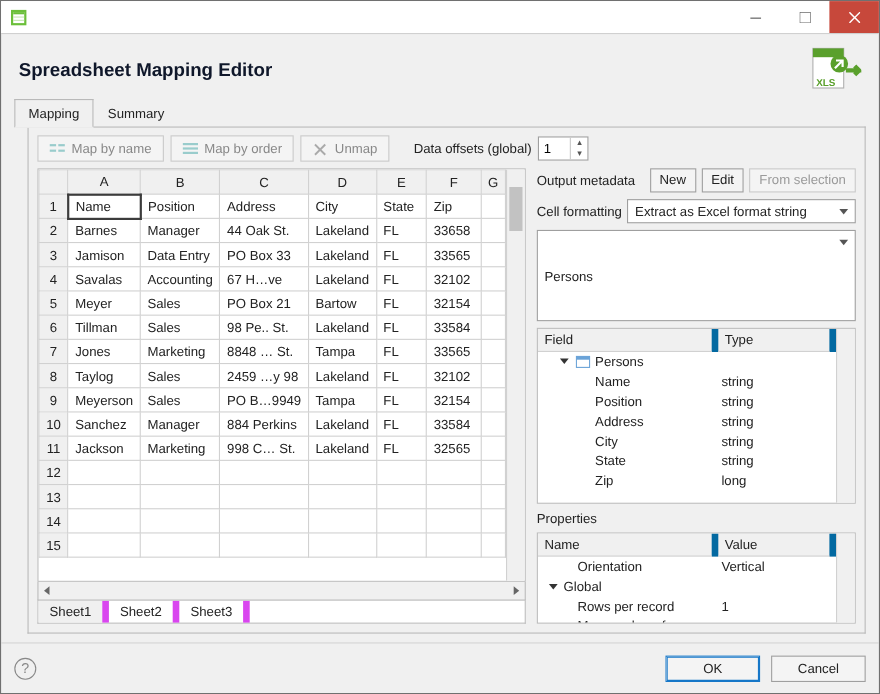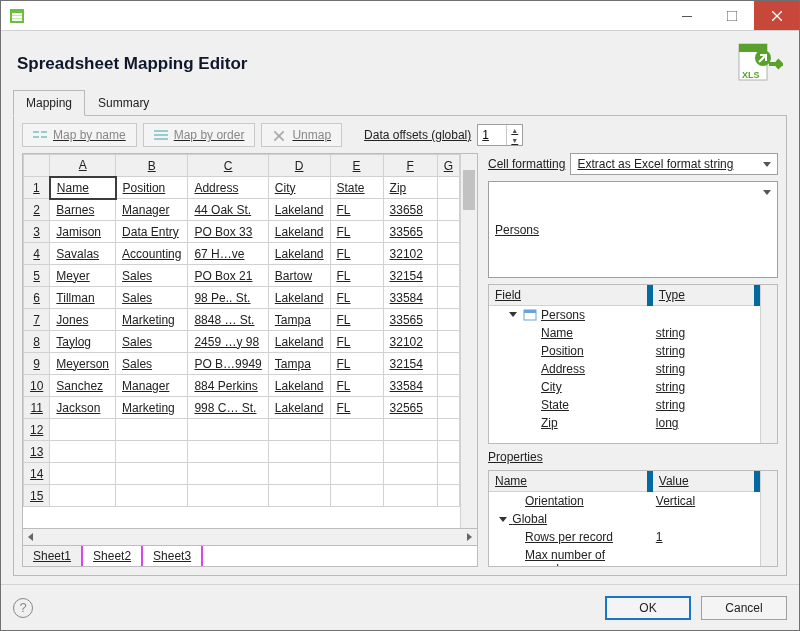--- a/index.html
+++ b/index.html
@@ -11,21 +11,21 @@
   .titlebar .btn svg { fill:#555; }
   .titlebar .btn.close { background:#c7483b; }
   .titlebar .btn.close svg { fill:#fff; }
   .titlebar .sysicon { position:absolute; left:8px; top:7px; width:16px; height:16px; }
   .header { padding:8px 16px 0 16px; display:flex; align-items:center; height:58px; }
   .header h1 { font-size:17px; font-weight:bold; margin:0; flex:1; color:#0f172a; }
   .header .xlsicon { width:48px; height:48px; }
   .tabbar { margin:0 12px; display:flex; border-bottom:1px solid #b9b9b9; position:relative; top:1px; }
   .tabbar .tab { padding:5px 12px; border:1px solid transparent; border-bottom:none; background:transparent; cursor:pointer; position:relative; }
   .tabbar .tab.active { border-color:#b9b9b9; background:#f0f0f0; border-bottom:1px solid #f0f0f0; margin-bottom:-1px; }
-  .tabpage { margin:0 12px 8px 12px; border:1px solid #b9b9b9; border-top:none; padding:8px; flex:1; display:flex; flex-direction:column; background:#f0f0f0;text-decoration:underline; }
+  .tabpage { margin:0 12px 8px 24px; border:1px solid #b9b9b9; border-top:none; padding:8px; flex:1; display:flex; flex-direction:column; background:#f0f0f0; }
   .toolbar { display:flex; align-items:center; gap:6px; margin-bottom:6px; }
   .tbtn { background:#f4f4f4; border:1px solid #c9c9c9; padding:3px 10px; display:flex; align-items:center; gap:6px; color:#888; cursor:default; height:24px; }
   .tbtn .ic { width:14px; height:12px; display:inline-block; }
   .tlabel { margin-left:16px; }
   .spinner { display:flex; align-items:center; border:1px solid #9f9f9f; height:22px; background:#fff; }
   .spinner input { width:28px; border:0; padding:2px 4px; font:inherit; outline:none; text-align:left; }
   .spinner .arrows { width:16px; height:100%; border-left:1px solid #c9c9c9; display:flex; flex-direction:column; }
   .spinner .arrows div { flex:1; display:flex; align-items:center; justify-content:center; font-size:7px; color:#555; }
   .body { flex:1; display:flex; gap:10px; min-height:0; }
   .left { flex:1; display:flex; flex-direction:column; min-width:0; }
@@ -36,21 +36,21 @@
   .grid th { background:#f0f0f0; text-align:center; }
   .grid td.rowhdr { background:#f0f0f0; text-align:center; width:26px; }
   .grid .sel { border:2px solid #3c3c3c; }
   .vscroll { width:17px; background:#f0f0f0; border-left:1px solid #d1d1d1; position:relative; }
   .vscroll .thumb { position:absolute; top:16px; left:2px; right:2px; height:40px; background:#c2c2c2; }
   .hscroll { height:17px; background:#f0f0f0; border:1px solid #bcbcbc; border-top:none; position:relative; }
   .hscroll::before, .hscroll::after { content:""; position:absolute; top:4px; width:0; height:0; border-top:4px solid transparent; border-bottom:4px solid transparent; }
   .hscroll::before { left:5px; border-right:5px solid #666; }
   .hscroll::after { right:5px; border-left:5px solid #666; }
   .sheets { display:flex; border:1px solid #bcbcbc; border-top:none; background:#fff; }
-  .sheets .sheet { padding:3px 10px; border-right:2px solid #d946ef; cursor:pointer; }
+  .sheets .sheet { padding:3px 10px; border-right:6px solid #d946ef; cursor:pointer; }
   .sheets .sheet.active { background:#f0f0f0; }
   .right { width:290px; display:flex; flex-direction:column; gap:6px; }
   .row { display:flex; align-items:center; gap:5px; }
   .smbtn { border:1px solid #9f9f9f; background:#f4f4f4; padding:2px 8px; height:22px; cursor:pointer; }
   .smbtn.disabled { color:#9a9a9a; border-color:#c9c9c9; }
   .select { flex:1; border:1px solid #9f9f9f; background:#fff; height:22px; display:flex; align-items:center; padding:0 6px; position:relative; }
   .select::after { content:""; position:absolute; right:6px; top:8px; width:0; height:0; border-left:4px solid transparent; border-right:4px solid transparent; border-top:5px solid #555; }
   .panel { border:1px solid #bcbcbc; background:#fff; flex:1; min-height:0; display:flex; flex-direction:column; }
   .panel table { width:100%; border-collapse:collapse; }
   .panel th { background:#f0f0f0; border-bottom:1px solid #d1d1d1; border-right:6px solid #0369a1; text-align:left; padding:3px 6px; font-weight:normal; }
@@ -333,20 +333,26 @@
         <div class="hscroll"></div>
         <div class="sheets" id="sheets">
             <div class="sheet active">Sheet1</div>
             <div class="sheet">Sheet2</div>
             <div class="sheet">Sheet3</div>
           </div>
       </div>
 
       <div class="right">
         <div class="row">
+          <span style="flex:1">Output metadata</span>
+          <div class="smbtn">New</div>
+          <div class="smbtn">Edit</div>
+          <div class="smbtn disabled">From selection</div>
+        </div>
+        <div class="row">
           <span>Cell formatting</span>
           <div class="select">
               <span>Extract as Excel format string</span>
             </div>
         </div>
         <div class="select">
             <span>Persons</span>
           </div>
 
         <div class="panel" style="height:160px;flex:none">

